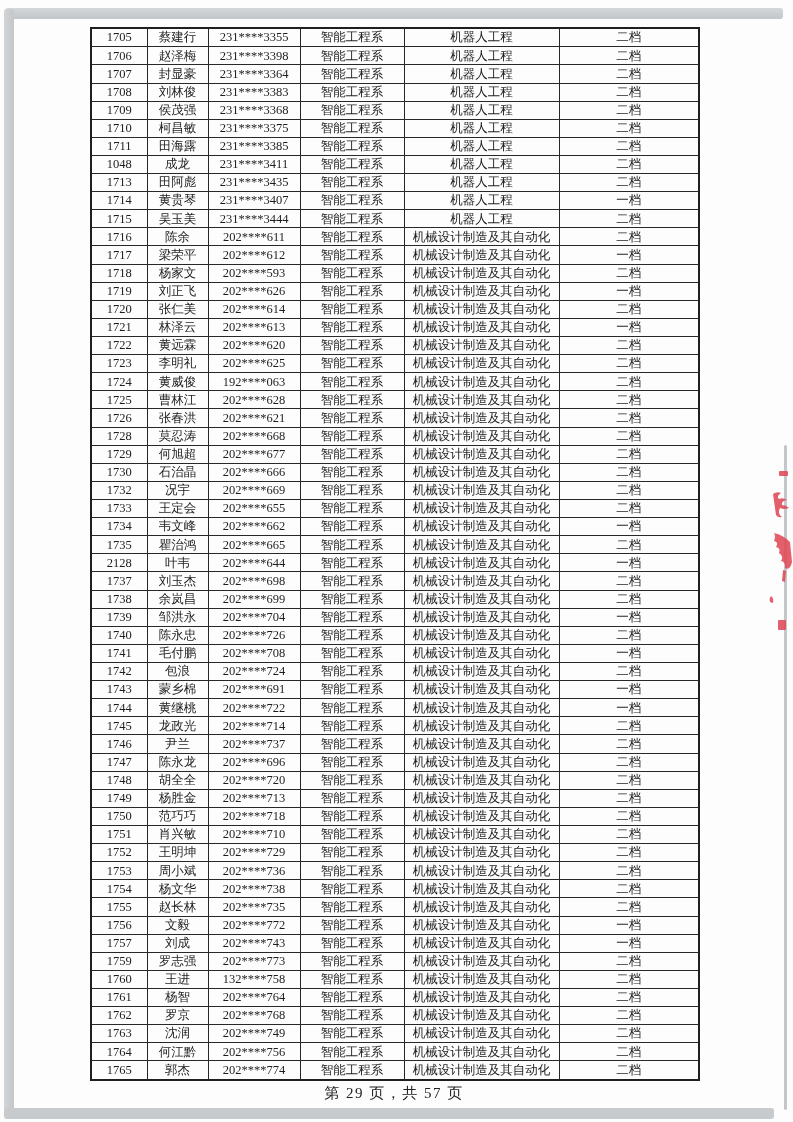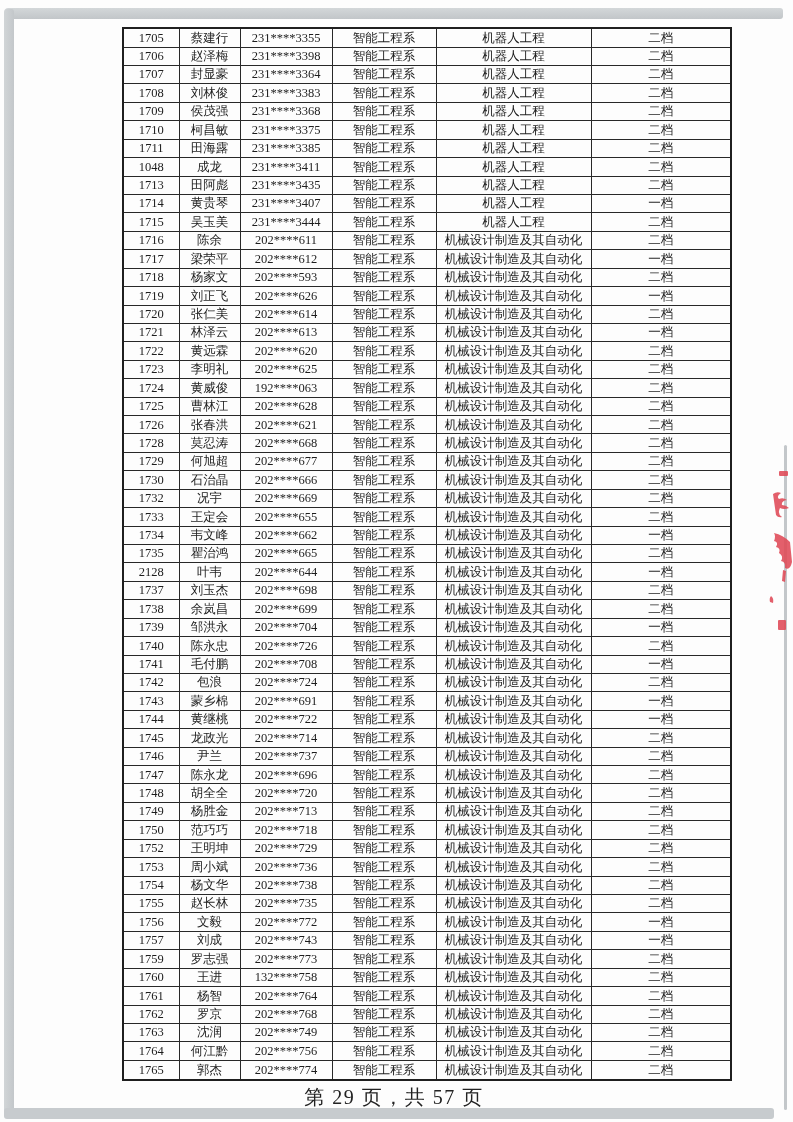--- a/index.html
+++ b/index.html
@@ -11,32 +11,31 @@
   .edge{position:absolute;border-radius:3px;}
   .edge-top{left:5px;top:8px;width:778px;height:11px;background:linear-gradient(180deg,#d3d7d9,#c2c6c9);}
   .edge-left{left:4px;top:9px;width:10px;height:1108px;background:linear-gradient(90deg,#d1d5d7,#c3c7ca);}
   .edge-bottom{left:4px;top:1108px;width:770px;height:11px;background:#c7cbce;}
   .edge-right-line{left:784px;top:445px;width:3px;height:665px;background:#c3c7ca;border-radius:2px;}
   
   table.roster{
     position:absolute;left:90px;top:27px;width:608px;height:1054px;
     border-collapse:collapse;table-layout:fixed;
     border:2.5px solid #1f1f1f;
-    margin-left:32px;
   }
   table.roster td{
     border:1.4px solid #282828;
     text-align:center;vertical-align:middle;
     font-size:12.5px;line-height:1;
     padding:0;white-space:nowrap;overflow:hidden;
   }
   
   .footer{
     position:absolute;left:90px;top:1084px;width:608px;
-    text-align:center;font-size:20px;letter-spacing:1.5px;color:#222;
+    text-align:center;font-size:15px;letter-spacing:1.5px;color:#222;
   }
   
   .stamp{position:absolute;left:766px;top:465px;width:27px;height:172px;}
 </style>
 </head>
 <body>
 
 <div>
 
   <div class="edge edge-top"></div>
@@ -411,20 +410,28 @@
         </tr>
         <tr>
           <td>1750</td>
           <td>范巧巧</td>
           <td>202****718</td>
           <td>智能工程系</td>
           <td>机械设计制造及其自动化</td>
           <td>二档</td>
         </tr>
         <tr>
+          <td>1751</td>
+          <td>肖兴敏</td>
+          <td>202****710</td>
+          <td>智能工程系</td>
+          <td>机械设计制造及其自动化</td>
+          <td>二档</td>
+        </tr>
+        <tr>
           <td>1752</td>
           <td>王明坤</td>
           <td>202****729</td>
           <td>智能工程系</td>
           <td>机械设计制造及其自动化</td>
           <td>二档</td>
         </tr>
         <tr>
           <td>1753</td>
           <td>周小斌</td>

